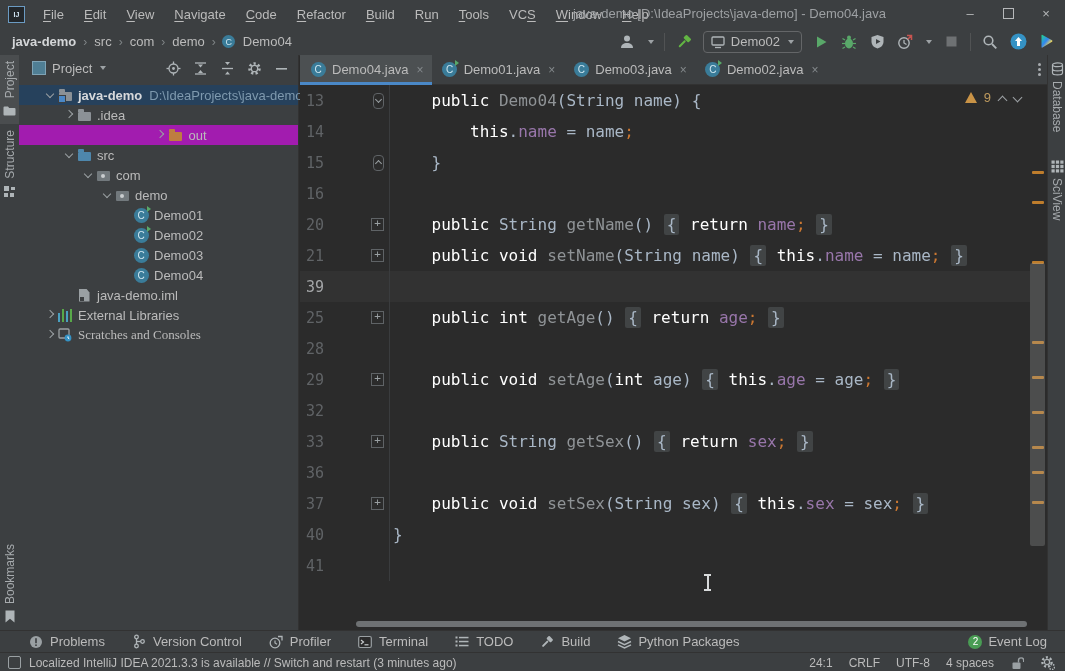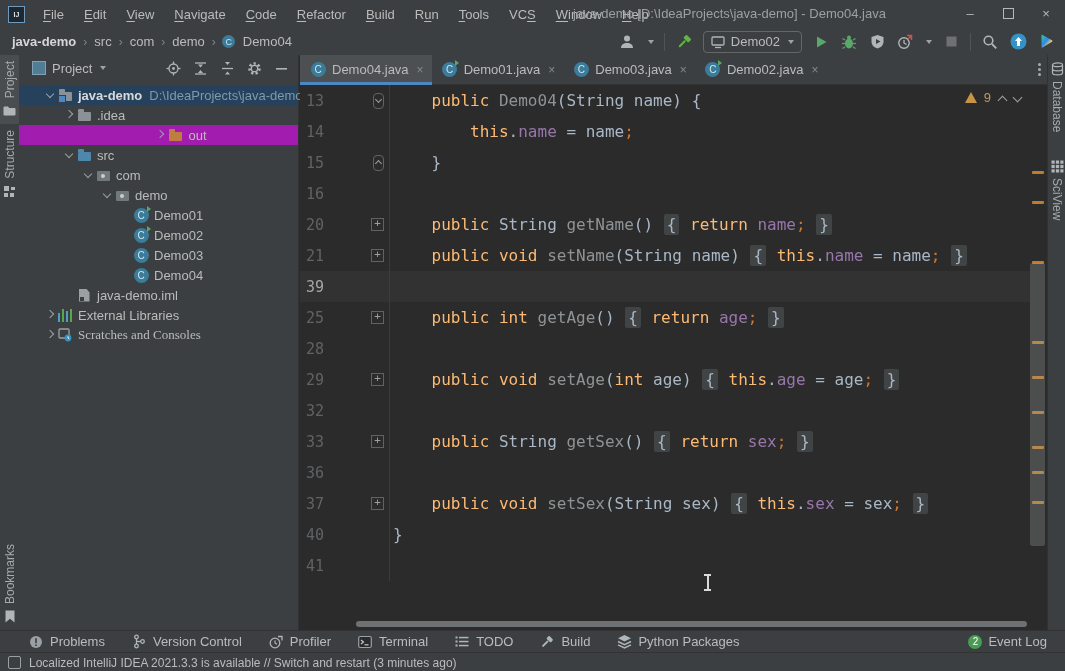--- a/index.html
+++ b/index.html
@@ -102,21 +102,21 @@
   .crow.cur .ln{color:#A4A6A8;}
   .gfold{flex:0 0 52px;display:flex;justify-content:flex-end;align-items:center;padding-right:5px;
          border-right:1px solid #3A3C3E;align-self:stretch;}
   .fplus{width:11px;height:11px;border:1px solid #5F6366;color:#9AA0A3;font-size:11px;line-height:9px;
          text-align:center;background:#2B2B2B;}
   .fpill{width:9px;height:14px;border:1px solid #5F6366;border-radius:4px;position:relative;background:#2B2B2B;}
   .fpill i{position:absolute;left:1.6px;width:4px;height:4px;border-right:1.3px solid #9AA0A3;border-bottom:1.3px solid #9AA0A3;}
   .fpill.top i{top:3px;transform:rotate(45deg);}
   .fpill.bot i{top:5px;transform:rotate(-135deg);}
   .cline{white-space:pre;padding-left:3px;}
-  .tk-kw{color:#fdba74;}
+  .tk-kw{color:#ffffff;}
   .tk-pl{color:#A9B7C6;}
   .tk-fld{color:#9876AA;text-align:right;}
   .tk-semi{color:#CC7832;}
   .tk-meth{color:#8F9396;}
   .tk-fb{color:#A9B7C6;background:#414445;border-radius:2px;padding:1px 3px;margin:0 1px;}
 
   #stripe{position:absolute;right:0;top:0;width:17px;bottom:0;background:#2B2B2B;}
   .smark{position:absolute;left:2px;width:12px;height:3px;background:#BE7D2C;border-radius:1px;}
   #vthumb{position:absolute;left:0;width:15px;background:rgba(160,164,167,0.28);border-radius:2px;}
   #hscroll{position:absolute;left:56px;right:20px;bottom:3px;height:6px;background:#6E7173;border-radius:3px;}
@@ -780,15 +780,34 @@
       </span>
       <span id="evlog">
         <span class="ebadge">2</span>
         <span>Event Log</span>
       </span>
     </div>
 
   <div id="statusbar" class="abs">
     <span id="sb-icon"></span>
     <span id="sb-msg">Localized IntelliJ IDEA 2021.3.3 is available // Switch and restart (3 minutes ago)</span>
+    <span id="sb-right">
+      <span>24:1</span>
+      <span>CRLF</span>
+      <span>UTF-8</span>
+      <span>4 spaces</span>
+      <span class="tbico" style="width:14px;height:14px;">
+          <svg width="14" height="14">
+            <rect x="2.5" y="6.5" width="8" height="6.5" rx="1" fill="#9AA0A3"></rect>
+            <path d="M8.5 6.5 V4.5 a2.6 2.6 0 0 1 5.2 0 V6" fill="none" stroke="#9AA0A3" stroke-width="1.4"></path>
+          </svg>
+        </span>
+      <span class="tbico" style="width:15px;height:15px;">
+          <svg width="15" height="15">
+            <circle cx="7" cy="7" r="4.6" fill="none" stroke="#AFB5B8" stroke-width="2.4" stroke-dasharray="2 2"></circle>
+            <circle cx="7" cy="7" r="2.6" fill="#3C3F41" stroke="#AFB5B8" stroke-width="1.2"></circle>
+            <circle cx="12" cy="12" r="2.6" fill="none" stroke="#AFB5B8" stroke-width="1.6" stroke-dasharray="1.4 1.2"></circle>
+          </svg>
+        </span>
+    </span>
   </div>
 
 </div>
 
 </body></html>

